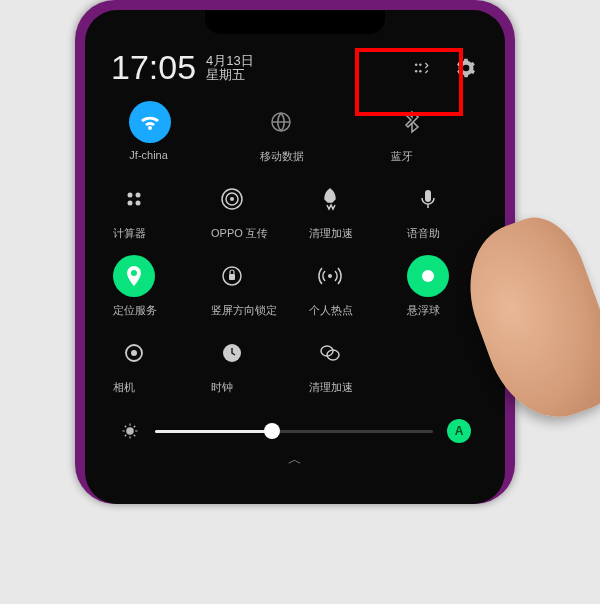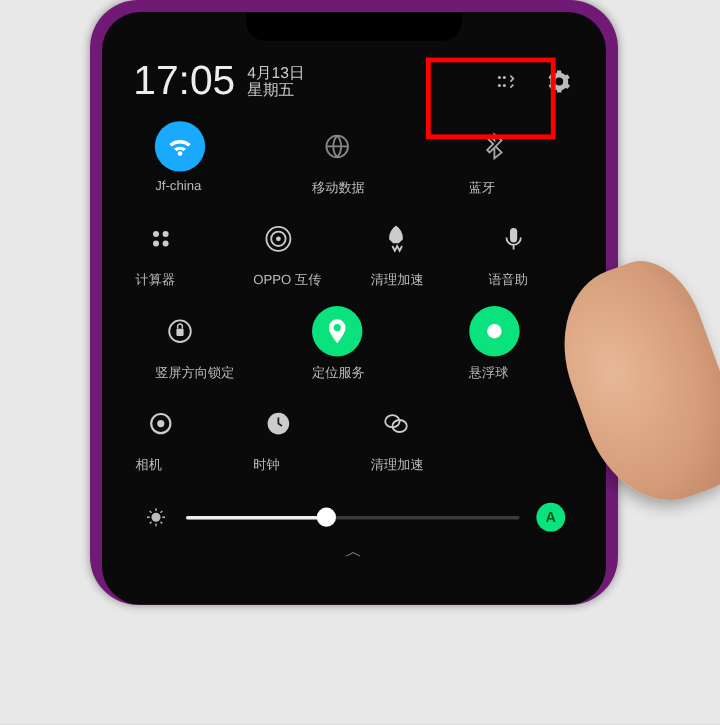--- a/index.html
+++ b/index.html
@@ -135,36 +135,45 @@
                     <rect x="9" y="3" width="6" height="12" rx="3"></rect>
                     <path d="M6 11a6 6 0 0012 0M12 17v4" fill="none" stroke="#ccc" stroke-width="1.5"></path>
                   </svg>
                 </div>
               <div class="lbl">语音助</div>
             </div>
           </div>
 
           <div class="row">
             <div class="tile">
+              <div class="circ active-green">
+                  <svg viewBox="0 0 24 24">
+                    <path d="M12 2a7 7 0 00-7 7c0 5 7 13 7 13s7-8 7-13a7 7 0 00-7-7zm0 10a3 3 0 110-6 3 3 0 010 6z"></path>
+                  </svg>
+                </div>
+              <div class="lbl">定位服务</div>
+            </div>
+            <div class="tile">
               <div class="circ">
                   <svg viewBox="0 0 24 24">
                     <circle cx="12" cy="12" r="9" fill="none" stroke="#ccc" stroke-width="1.5"></circle>
                     <rect x="9" y="10" width="6" height="6" rx="1"></rect>
                     <path d="M10 10V8a2 2 0 014 0v2" fill="none" stroke="#ccc" stroke-width="1.2"></path>
                   </svg>
                 </div>
               <div class="lbl">竖屏方向锁定</div>
             </div>
             <div class="tile">
-              <div class="circ active-green">
-                  <svg viewBox="0 0 24 24">
-                    <path d="M12 2a7 7 0 00-7 7c0 5 7 13 7 13s7-8 7-13a7 7 0 00-7-7zm0 10a3 3 0 110-6 3 3 0 010 6z"></path>
-                  </svg>
-                </div>
-              <div class="lbl">定位服务</div>
+              <div class="circ">
+                  <svg viewBox="0 0 24 24">
+                    <circle cx="12" cy="12" r="2"></circle>
+                    <path d="M7 17a7 7 0 010-10M17 7a7 7 0 010 10M4 20a12 12 0 010-16M20 4a12 12 0 010 16" fill="none" stroke="#ccc" stroke-width="1.5"></path>
+                  </svg>
+                </div>
+              <div class="lbl">个人热点</div>
             </div>
             <div class="tile">
               <div class="circ active-green">
                   <svg viewBox="0 0 24 24">
                     <circle cx="12" cy="12" r="6"></circle>
                   </svg>
                 </div>
               <div class="lbl">悬浮球</div>
             </div>
           </div>

